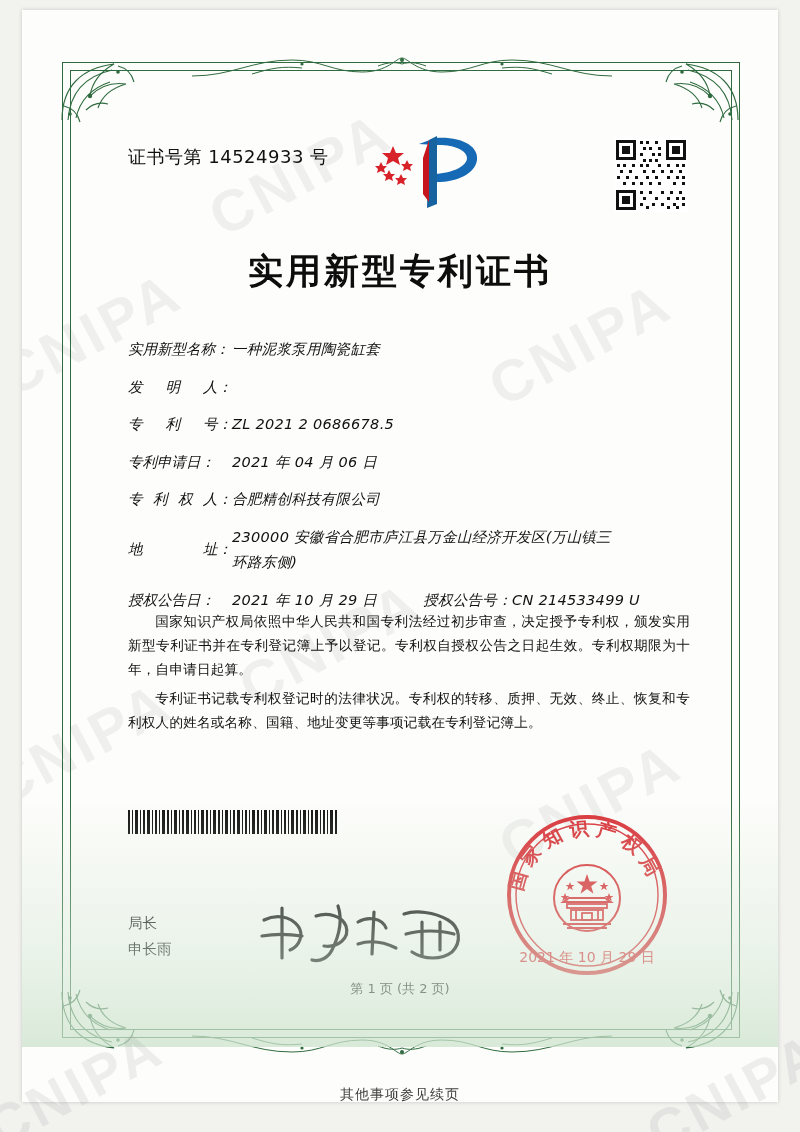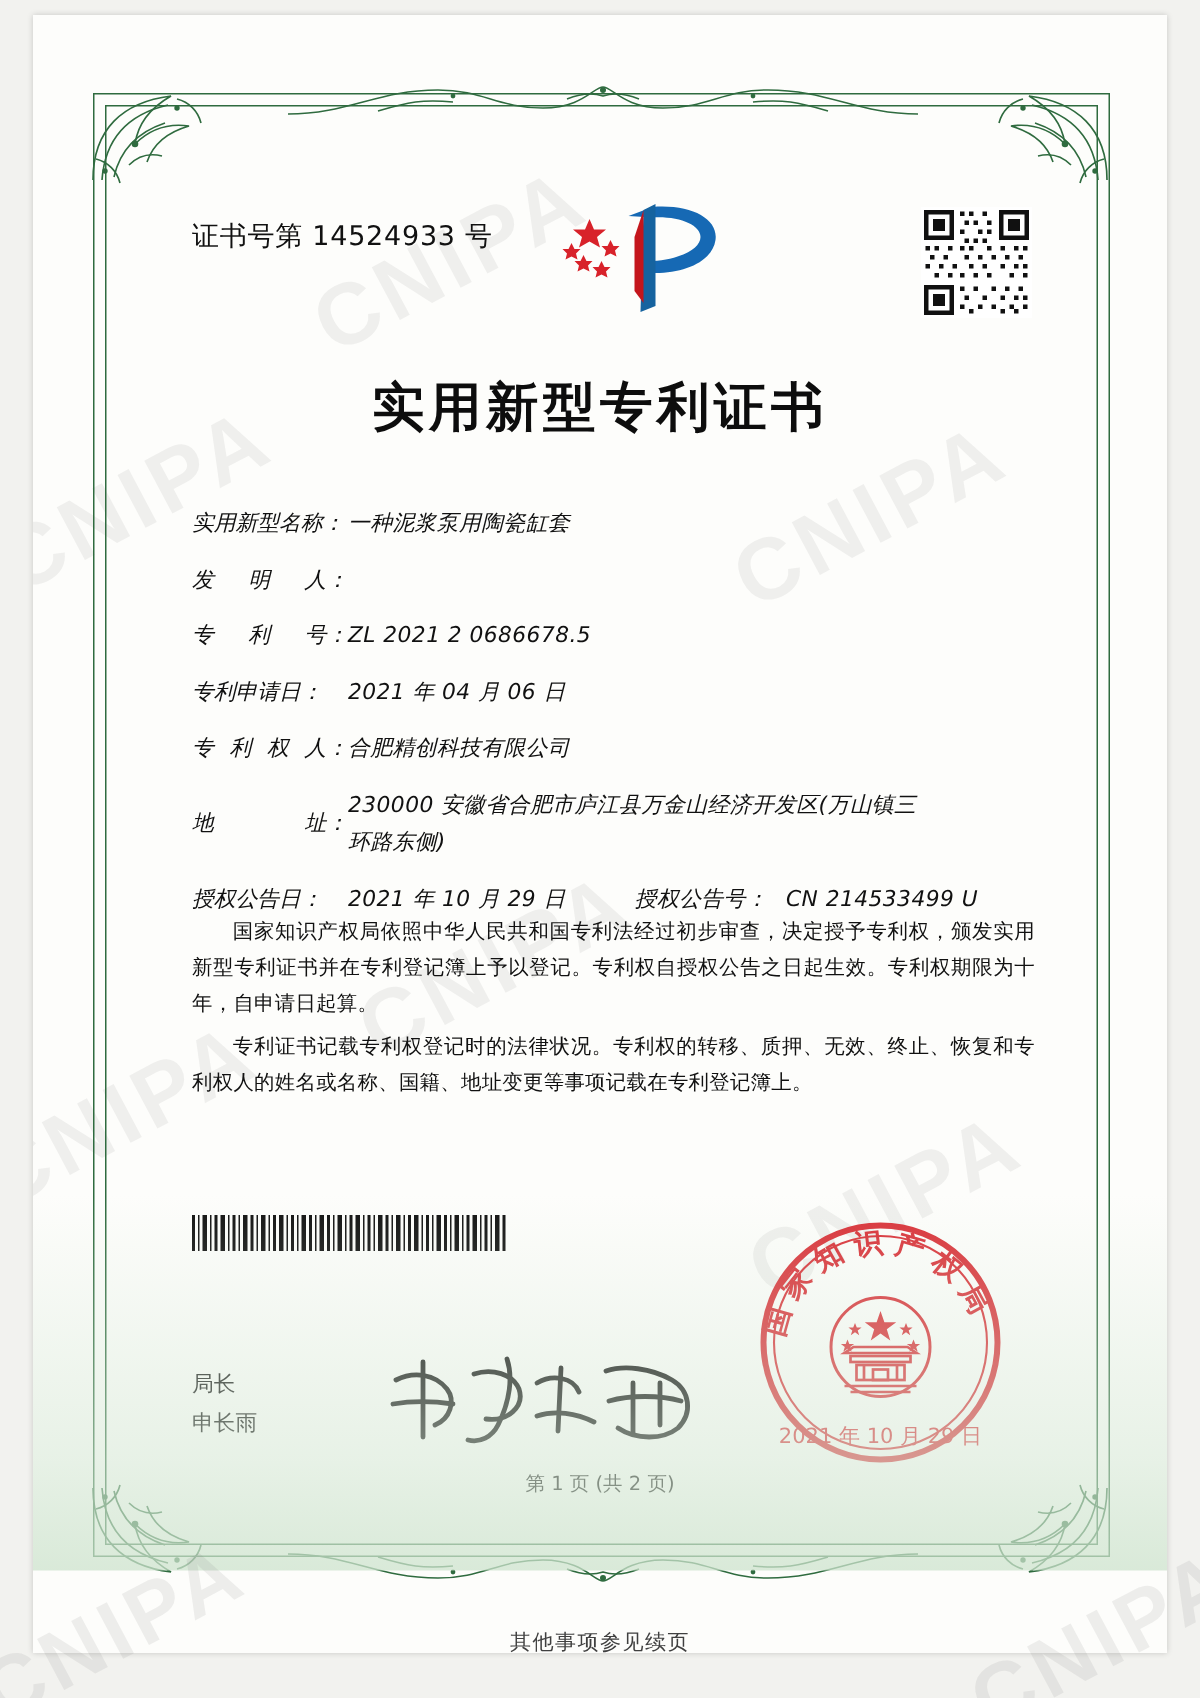--- a/index.html
+++ b/index.html
@@ -171,21 +171,20 @@
   }
   .inline-group {
     display: flex;
     align-items: baseline;
   }
   .inline-label {
     margin-left: 46px;
     white-space: nowrap;
   }
   .inline-value {
-    margin-left: 12px;
     white-space: nowrap;
   }
 
   .para {
     position: absolute;
     left: 58px;
     width: 562px;
     font-size: 13.6px;
     line-height: 1.75;
     color: #111;

